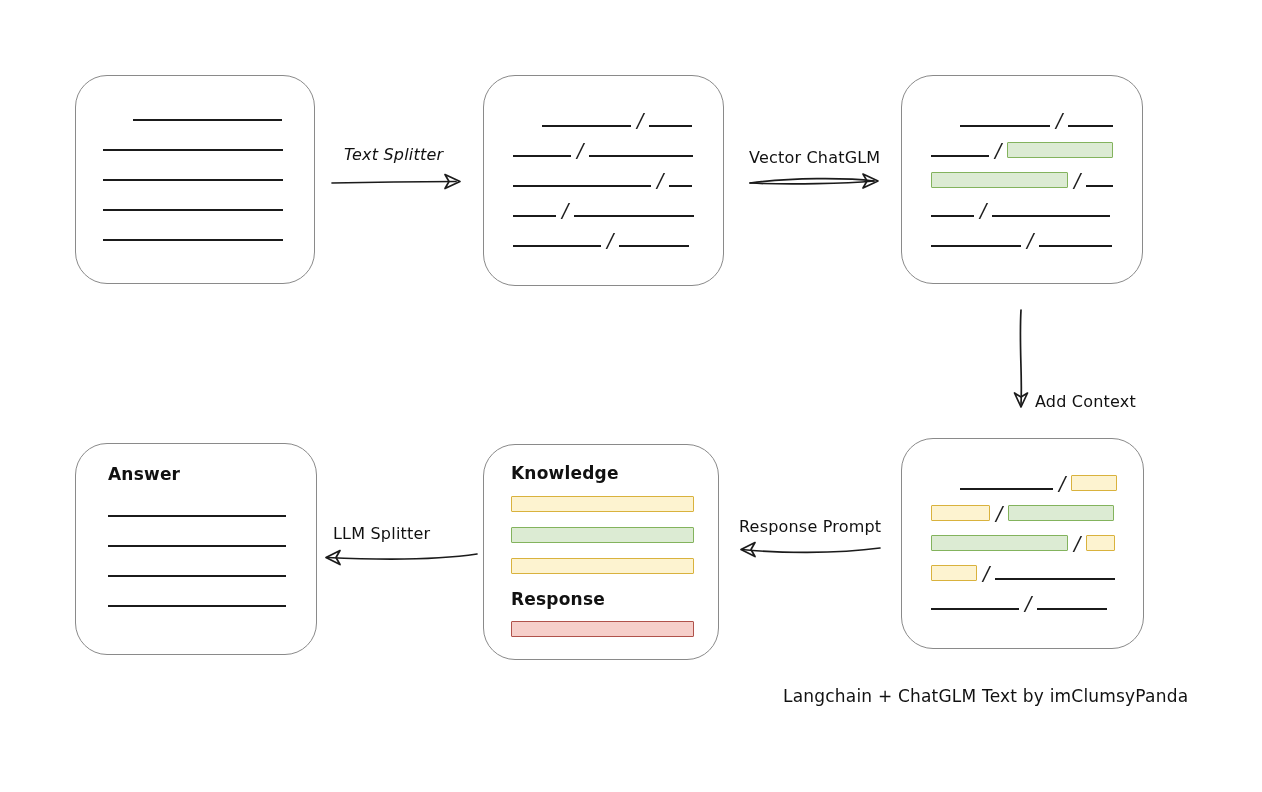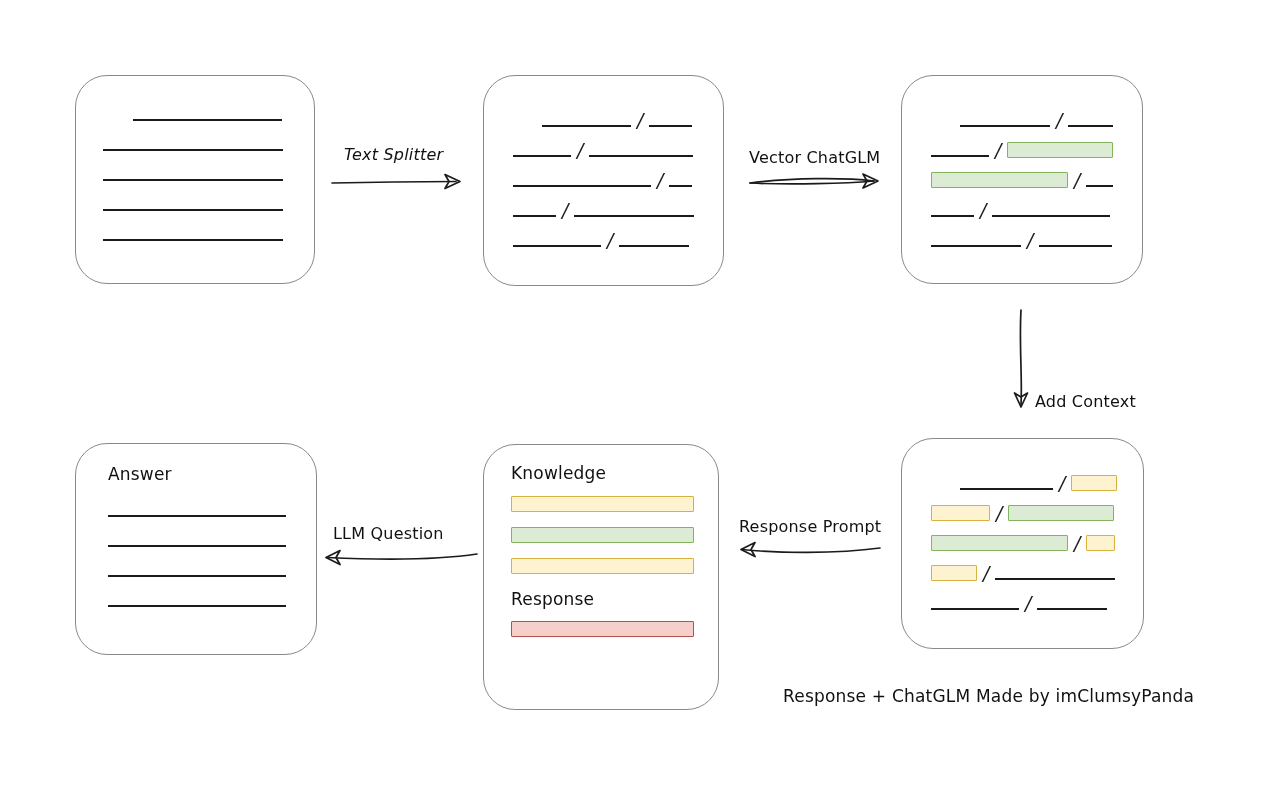--- a/index.html
+++ b/index.html
@@ -52,21 +52,21 @@
   .seg-yellow, .bar-yellow {
     background: var(--yellow-fill, #fdf3d0);
     border: 1.6px solid var(--yellow-border, #d9b23d);
   }
   .seg-red, .bar-red {
     background: var(--red-fill, #f6cfca);
     border: 1.6px solid var(--red-border, #b0524b);
   }
   .box-label {
     font-size: 17px;
-    font-weight: 400;
+    font-weight: 700;
     letter-spacing: 0.2px;
   }
   .arrow-label {
     position: absolute;
     font-size: 16px;
     font-weight: 500;
     white-space: nowrap;
     letter-spacing: 0.2px;
   }
   .arrow-svg { position: absolute; overflow: visible; }
@@ -200,21 +200,21 @@
           <div class="seg seg-line" style="width: 120px;"></div>
         </div>
         <div class="seg-row">
           <div class="seg seg-line" style="width: 88px;"></div>
           <span class="seg-slash">/</span>
           <div class="seg seg-line" style="width: 70px;"></div>
         </div>
       </div>
   </div>
 
-  <div class="box" style="left:483px; top:444px; width:236px; height:266px;">
+  <div class="box" style="left:483px; top:444px; width:236px; height:216px;">
     <div style="padding:18px 27px 0 27px;">
       <div class="box-label">Knowledge</div>
       <div class="prompt-bars" style="margin-top:-2px;">
           <div class="bar bar-yellow"></div>
           <div class="bar bar-green"></div>
           <div class="bar bar-yellow"></div>
         </div>
       <div class="box-label" style="margin-top:15px;">Response</div>
       <div class="prompt-bars" style="margin-top:-3px;">
           <div class="bar bar-red"></div>
@@ -260,21 +260,21 @@
     <path d="M13,4 C11,40 14.5,70 13,99"></path>
     <path d="M6.5,87 L13,101 L19.5,87 L13,91 Z"></path>
   </svg>
 
   <div class="arrow-label" style="left:739px; top:517px;">Response Prompt</div>
   <svg class="arrow-svg" style="left:736px; top:538px;" width="148" height="22">
     <path d="M144,10 C100,16 40,15 6,11.5"></path>
     <path d="M19,4.5 L5,11.5 L19,18.5 L15,11.5 Z"></path>
   </svg>
 
-  <div class="arrow-label" style="left:333px; top:524px;">LLM Question</div>
+  <div class="arrow-label" style="left:333px; top:524px;">LLM Splitter</div>
   <svg class="arrow-svg" style="left:321px; top:546px;" width="160" height="22">
     <path d="M156,8 C110,15 50,13.5 6,11.5"></path>
     <path d="M19,4.5 L5,11.5 L19,18.5 L15,11.5 Z"></path>
   </svg>
 
-  <div id="footer-credit">Response + ChatGLM Made by imClumsyPanda</div>
+  <div id="footer-credit">Langchain + ChatGLM Text by imClumsyPanda</div>
 
 </div>
 
 </body></html>

